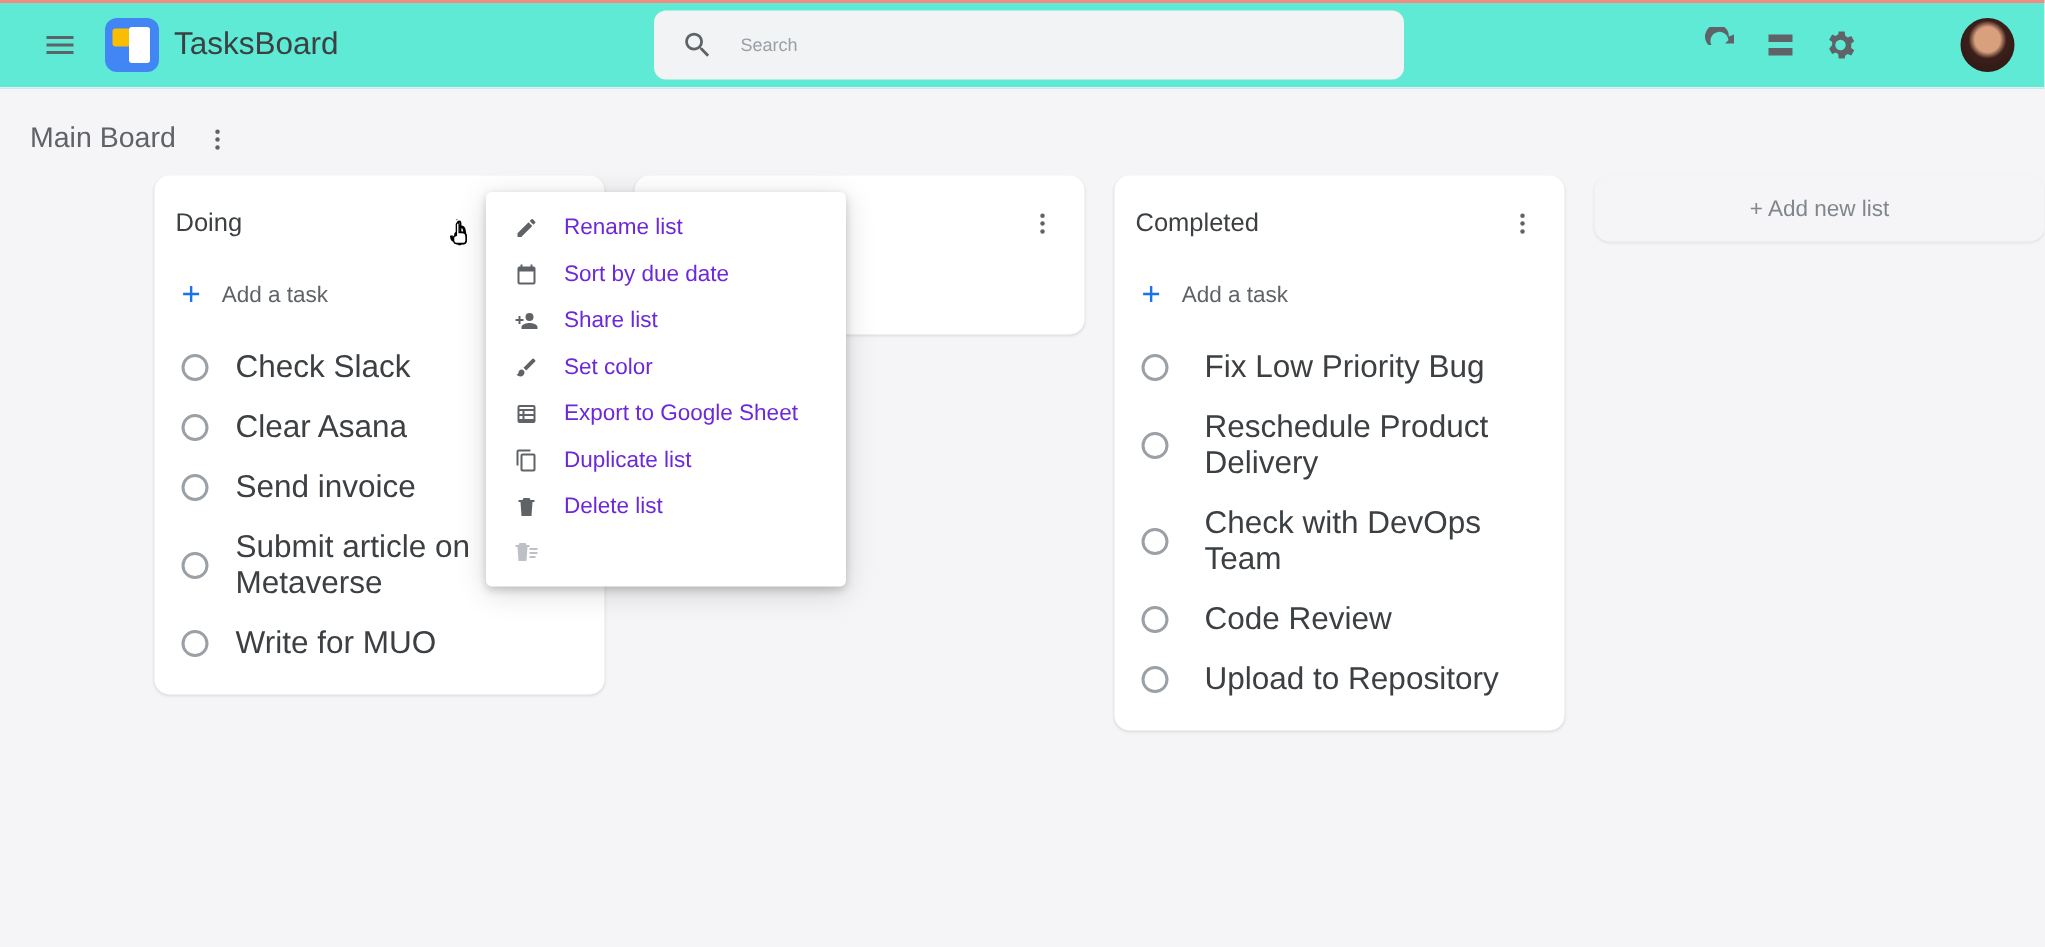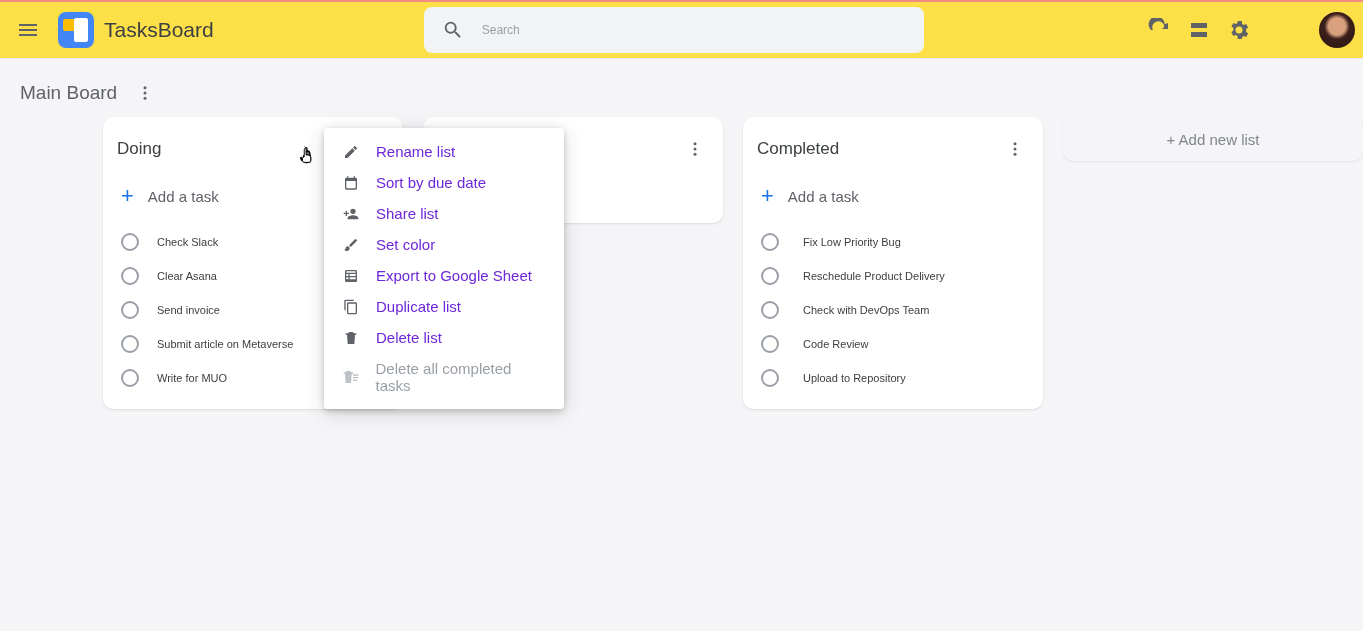--- a/index.html
+++ b/index.html
@@ -1,19 +1,19 @@
 <!DOCTYPE html>
 <html><head>
   <meta charset="utf-8">
   <style>
     * { margin: 0; padding: 0; box-sizing: border-box; font-family: Arial, sans-serif; }
     body { width: 1363px; height: 631px; background: #f5f5f7; border-top: 2px solid #f28b82; overflow: hidden; }
 
     
-    .header { height: 57px; background: #fde047; border-bottom: 1px solid #e8eaed; display: flex; align-items: center; padding: 0 8px; }
+    .header { height: 57px; background: #5eead4; border-bottom: 1px solid #e8eaed; display: flex; align-items: center; padding: 0 20px; }
     .menu-icon svg, .hd-icon svg { width: 24px; height: 24px; fill: #5f6368; }
     .menu-icon, .hd-icon { width: 40px; height: 40px; display: flex; align-items: center; justify-content: center; cursor: pointer; border-radius: 50%; }
     .menu-icon { margin-right: 10px; }
     .logo { width: 36px; height: 36px; background: #4285f4; border-radius: 8px; position: relative; display: flex; align-items: center; justify-content: center; margin-right: 10px; }
     .logo:before { content: ""; width: 12px; height: 12px; background: #fbbc04; position: absolute; left: 5px; top: 7px; border-radius: 2px; }
     .logo:after { content: ""; width: 14px; height: 24px; background: #fff; position: absolute; right: 6px; top: 6px; border-radius: 2px; }
     .brand { font-size: 21px; color: #3c4043; }
     .spacer-left { flex: 0 0 210px; }
     .search-box { flex: 0 0 500px; height: 46px; background: #f1f3f4; border-radius: 8px; display: flex; align-items: center; padding: 0 18px; }
     .search-box svg { width: 22px; height: 22px; fill: #5f6368; margin-right: 18px; }
@@ -31,21 +31,21 @@
     .columns { display: flex; gap: 20px; padding: 0 0 0 20px; align-items: flex-start; justify-content: flex-end; }
     .col { width: 300px; background: #fff; border-radius: 10px; box-shadow: 0 1px 2px rgba(60,64,67,.15); padding: 18px 14px 14px 14px; position: relative; }
     .col-hidden { width: 300px; background: #fff; border-radius: 10px; box-shadow: 0 1px 2px rgba(60,64,67,.15); height: 106px; padding: 18px 14px 14px 14px; position: relative; }
     .col-head { display: flex; align-items: center; justify-content: space-between; margin-bottom: 22px; }
     .col-title { font-size: 17px; color: #3c4043; }
     .addtask { display: flex; align-items: center; gap: 14px; margin-bottom: 18px; cursor: pointer; padding-left: 4px; }
     .addtask-plus { color: #1a73e8; font-size: 22px; line-height: 1; }
     .addtask-label { color: #5f6368; font-size: 15px; }
     .task { display: flex; align-items: center; gap: 18px; padding: 8px 4px; cursor: pointer; }
     .circle { width: 18px; height: 18px; border: 2px solid #9aa0a6; border-radius: 50%; flex-shrink: 0; }
-    .task-label { color: #3c4043; font-size: 11px; }
+    .task-label { color: #3c4043; font-size: 21px; }
     .task-label.pad { padding-left: 6px; }
 
     .add-list { width: 300px; height: 44px; background: #f5f5f7; border: none; border-radius: 10px; display: flex; align-items: center; justify-content: center; color: #80868b; font-size: 15px; cursor: pointer; box-shadow: 0 1px 2px rgba(60,64,67,.1); }
 
     
     .dropdown { position: absolute; left: 324px; top: 128px; width: 240px; background: #fff; border-radius: 4px; box-shadow: 0 2px 6px rgba(0,0,0,.18), 0 4px 20px rgba(0,0,0,.15); padding: 8px 0; z-index: 100; }
     .dd-item { display: flex; align-items: center; gap: 16px; padding: 7px 18px; cursor: pointer; }
     .dd-item.disabled { color: #9aa0a6; cursor: default; }
     .dd-item.disabled .dd-icon svg { fill: #bdc1c6; }
     .dd-icon { width: 18px; display: flex; align-items: center; justify-content: center; }
@@ -254,21 +254,20 @@
         </svg>
       </span>
     <span class="dd-label">Delete list</span>
   </div>
   <div class="dd-item disabled">
     <span class="dd-icon">
         <svg viewBox="0 0 24 24">
           <path d="M15 16h6v2h-6v-2zm0-4h8v2h-8v-2zm0-4h8v2h-8V8zM3 7h10l-1 14H4L3 7zm2-4h6l1 2h3v2H1V5h3l1-2z"></path>
         </svg>
       </span>
-    <span class="dd-label">Delete all completed tasks</span>
   </div>
 </div>
 
 <div class="cursor">
   <svg viewBox="0 0 24 24">
       <path fill="#000" d="M10 2a1 1 0 011 1v4h2a3 3 0 013 3v5a3 3 0 01-3 3h-2v3H9v-3H7a3 3 0 01-3-3v-2h2v2a1 1 0 001 1h6a1 1 0 001-1v-5a1 1 0 00-1-1h-2V3a1 1 0 011-1z" transform="rotate(-10 12 12)"></path>
       <path fill="none" stroke="#000" stroke-width="1.3" d="M8 20v-6c0-1.1.9-2 2-2h0V5c0-.6.4-1 1-1s1 .4 1 1v7h1c1.7 0 3 1.3 3 3v3c0 1.1-.9 2-2 2H10c-1.1 0-2-.9-2-2z" fill-opacity="0"></path>
       <path fill="#fff" stroke="#000" stroke-width="1" d="M9 20c-1 0-2-1-2-2v-3l2-1V6c0-.6.4-1 1-1s1 .4 1 1v6h2c1.7 0 3 1.3 3 3v3c0 1-1 2-2 2H9z"></path>
     </svg>
 </div>

